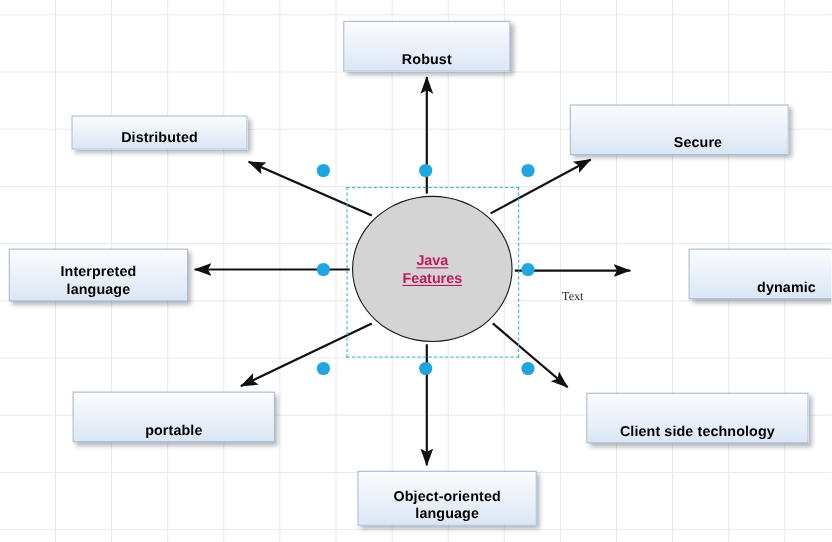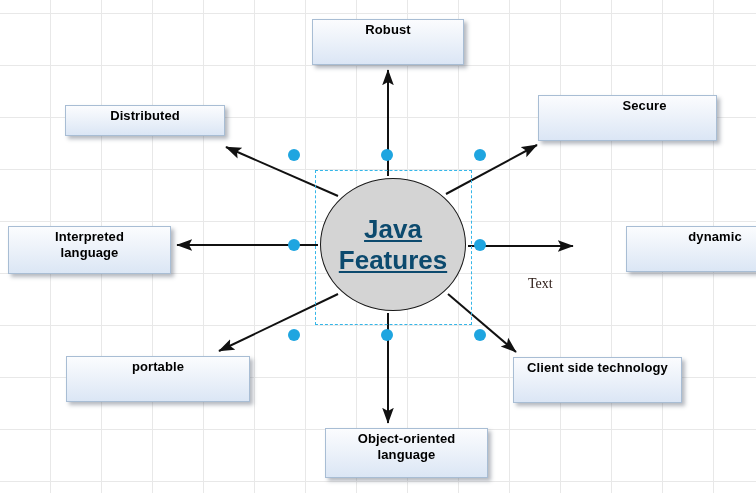--- a/index.html
+++ b/index.html
@@ -19,62 +19,62 @@
     background-size: 51px 52px;
     background-position: -1px 13px;
     font-family: "Liberation Sans", sans-serif;
   }
 
   
   .node {
     position: absolute;
     box-sizing: border-box;
     display: flex;
-    align-items: flex-start;
+    align-items: flex-end;
     justify-content: center;
     text-align: center;
     border: 1px solid #a8bdd4;
     background: linear-gradient(to bottom, #fbfcfe 0%, #eef3fa 42%, #dbe6f5 100%);
     box-shadow: 3px 3px 4px rgba(90, 100, 115, 0.45);
     color: #000000;
     font-weight: bold;
     font-size: 13px;
     line-height: 1.22;
     letter-spacing: 0.1px;
     padding: 2px 6px;
   }
 
   #node-robust      { left: 312px; top: 19px;  width: 152px; height: 46px; }
   #node-distributed { left: 65px;  top: 105px;  width: 160px; height: 31px; }
-  #node-secure      { left: 538px; top: 95px;  width: 179px; height: 46px; padding-left: 40px; }
+  #node-secure      { left: 518px; top: 95px;  width: 199px; height: 46px; padding-left: 40px; }
   #node-interpreted { left: 8px;   top: 226px; width: 163px; height: 48px; }
   #node-dynamic     { left: 578px; top: 226px; width: 178px; height: 46px; margin-left: 48px; }
   #node-portable    { left: 66px;  top: 356px; width: 184px; height: 46px; }
-  #node-client      { left: 513px; top: 357px; width: 169px; height: 46px; }
+  #node-client      { left: 533px; top: 357px; width: 202px; height: 46px; }
   #node-oop         { left: 308px; top: 428px; width: 163px; height: 50px; margin-left: 17px; }
 
   
   #center-circle {
     position: absolute;
     left: 320px;
     top: 178px;
     width: 146px;
     height: 133px;
     border-radius: 50%;
     background: #d4d4d4;
     border: 1.6px solid #1a1a1a;
     box-sizing: border-box;
     display: flex;
     align-items: center;
     justify-content: center;
   }
   #center-label {
-    font-size: 26px;
+    font-size: 13px;
     font-weight: bold;
-    color: #0c4a6e;
+    color: #be185d;
     text-align: center;
     line-height: 1.16;
     text-decoration: underline;
     text-underline-offset: 2px;
     white-space: pre-line;
   }
 
   
   #selection-box {
     position: absolute;
@@ -92,25 +92,24 @@
     height: 12px;
     border-radius: 50%;
     background: #1fa5e0;
     box-sizing: border-box;
   }
 
   
   #free-text {
     position: absolute;
     left: 511px;
-    top: 276px;
+    top: 264px;
     font-family: "Liberation Serif", serif;
-    font-size: 14px;
+    font-size: 11px;
     color: #2b1a14;
-    margin-left: 17px;
   }
 
   #arrow-layer {
     position: absolute;
     left: 0;
     top: 0;
     width: 756px;
     height: 493px;
     pointer-events: none;
   }

